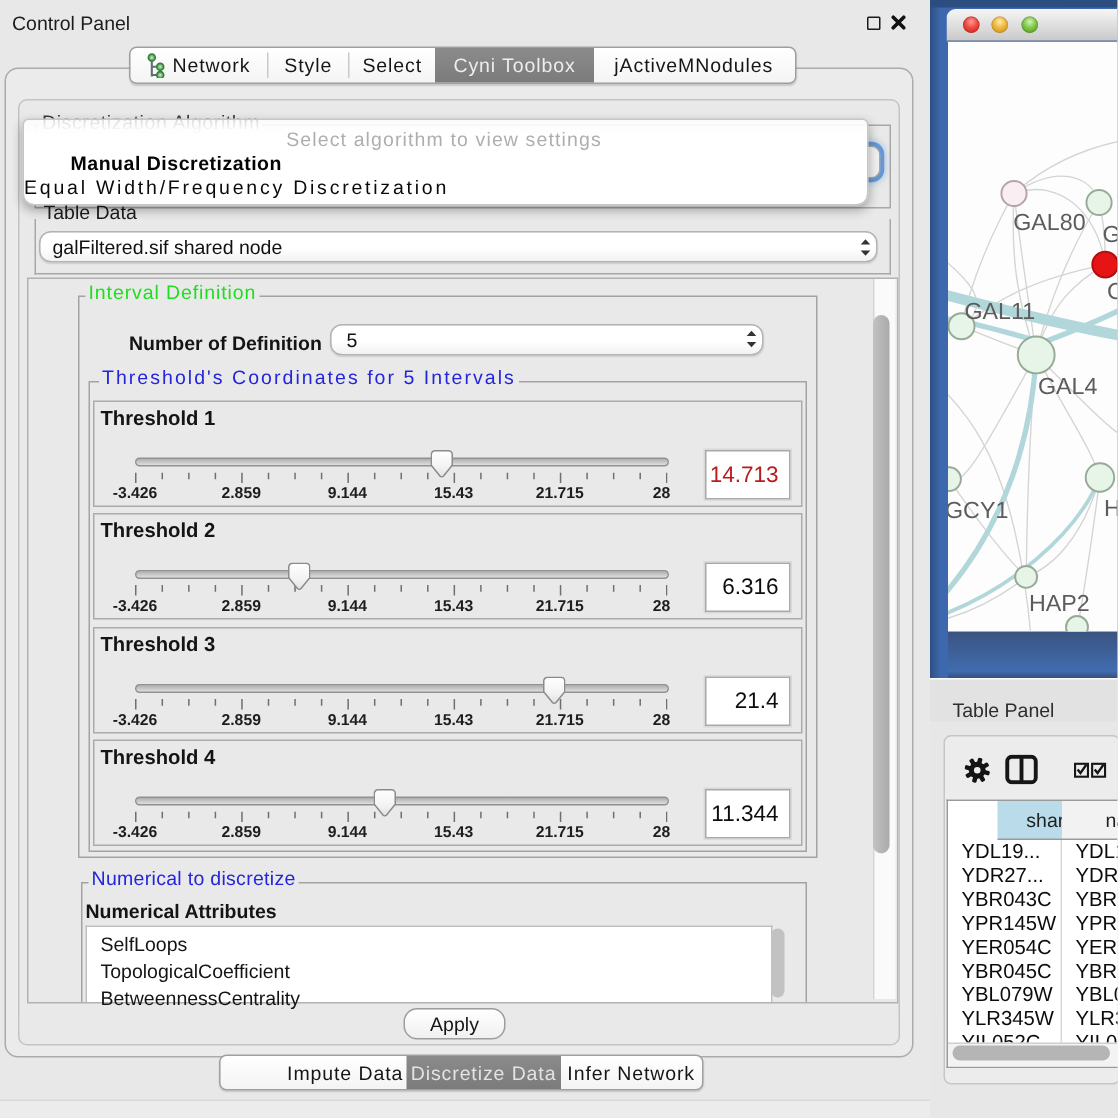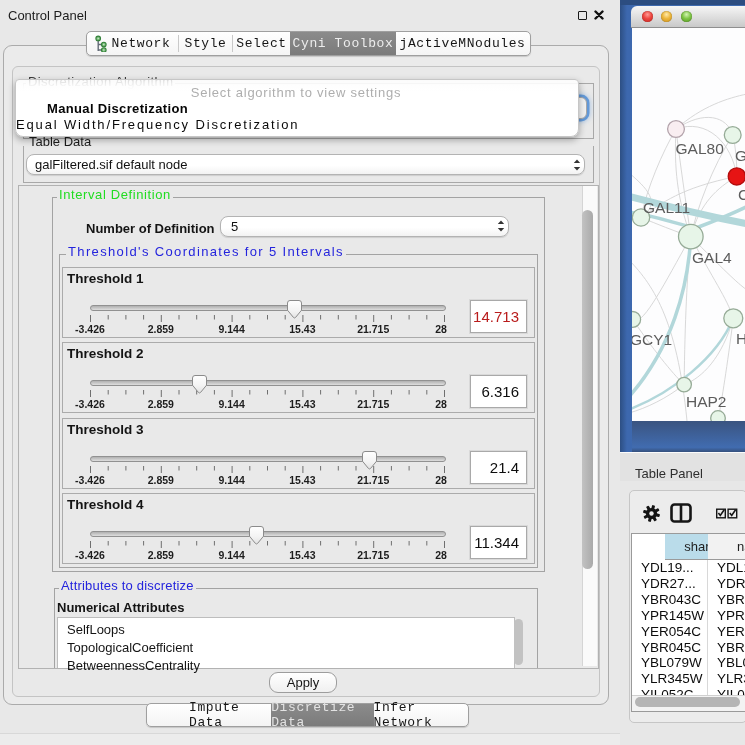--- a/index.html
+++ b/index.html
@@ -2,21 +2,21 @@
 <html><head>
 <meta charset="utf-8">
 <style>
 html,body{margin:0;padding:0;}
 body{width:745px;height:745px;overflow:hidden;background:#e8e8e8;font-family:"Liberation Sans",sans-serif;}
 #root{position:relative;width:745px;height:745px;}
 .ab{position:absolute;}
 .grouptitle{font-size:13px;background:#e9e9e9;padding:0 2px;line-height:13px;}
 .combo{background:linear-gradient(180deg,#ffffff 0%,#ffffff 55%,#f2f2f2 100%);border:1px solid #b3b3b3;border-radius:8px;box-shadow:0 1px 1px rgba(0,0,0,0.12);}
 .combotext{font-size:13px;color:#111;}
-.tseg{letter-spacing:0.6px;font-size:13px;color:#161616;display:flex;align-items:center;justify-content:center;height:100%;font-family:Liberation Mono, monospace;}
+.tseg{letter-spacing:0.6px;font-size:13px;color:#161616;display:flex;align-items:center;justify-content:center;height:100%;}
 </style>
 </head>
 <body>
 <div id="root">
 
 <div class="ab" style="left:0;top:0;width:620px;height:745px;background:#e8e8e8;"></div>
 <div class="ab" style="left:0;top:733px;width:620px;height:12px;background:#ececec;border-top:1px solid #d8d8d8;"></div>
 <div class="ab" style="left:8px;top:8px;font-size:13px;color:#1c1c1c;">Control Panel</div>
 
 <div class="ab" style="left:578px;top:11px;width:7px;height:7px;border:1.5px solid #1a1a1a;border-radius:1px;"></div>
@@ -51,21 +51,21 @@
 </div>
 
 <div class="ab" style="left:23px;top:83px;width:569px;height:54px;border:1px solid #a8a8a8;"></div>
 <div class="ab" style="left:26px;top:73.5px;font-size:13px;letter-spacing:0.4px;color:#3a3a3a;background:#e9e9e9;padding:0 2px;">Discretization Algorithm</div>
 
 <div class="ab" style="left:566px;top:97px;width:19px;height:20px;border-radius:6px;background:#f2f2f2;border:1px solid #a8a8a8;box-shadow:0 0 0 2.5px rgba(95,150,214,0.95), 0 0 5px 3px rgba(110,160,220,0.55);"></div>
 
 <div class="ab" style="left:23px;top:146px;width:569px;height:36px;border:1px solid #a8a8a8;border-top:none;"></div>
 <div class="ab" style="left:27px;top:134px;font-size:13px;color:#1c1c1c;padding:0 2px;">Table Data</div>
 <div class="ab combo" style="left:26px;top:154px;width:557px;height:19px;"></div>
-<div class="ab combotext" style="left:35px;top:157px;">galFiltered.sif default node</div>
+<div class="ab combotext" style="left:35px;top:157px;">galFiltered.sif shared node</div>
 <svg class="ab" style="left:573px;top:159px;" width="8" height="12" viewBox="0 0 8 12">
       <path d="M4,0.5 L7.2,4 H0.8 Z" fill="#333"></path>
       <path d="M4,11.5 L7.2,8 H0.8 Z" fill="#333"></path>
     </svg>
 
 <div class="ab" style="left:18px;top:185px;width:579px;height:482px;border:1px solid #b2b2b2;background:#e9e9e9;"></div>
 
 <div class="ab" style="left:582px;top:186px;width:14px;height:480px;background:#fafafa;border-left:1px solid #d5d5d5;"></div>
 <div class="ab" style="left:582px;top:210px;width:11px;height:359px;background:linear-gradient(90deg,#c2c2c2,#aaaaaa);border-radius:6px;"></div>
 
@@ -174,21 +174,21 @@
           <stop offset="0.6" stop-color="#f3f3f3"></stop>
           <stop offset="1" stop-color="#e2e2e2"></stop>
         </linearGradient>
       </defs>
       <path d="M0.5,3 A2.5,2.5 0 0 1 3,0.5 H12 A2.5,2.5 0 0 1 14.5,3 V10.2 L8.7,17.3 A1.6,1.6 0 0 1 6.3,17.3 L0.5,10.2 Z" fill="url(#thg4)" stroke="#8b8b8b"></path>
     </svg>
 <div class="ab" style="left:470px;top:526px;width:55px;height:31px;background:#fff;border:1px solid #a9a9a9;box-shadow:0 0 0 1px #d9d9d9;"></div>
 <div class="ab" style="left:470px;top:534px;width:49px;text-align:right;font-size:15px;color:#0d0d0d;">11.344</div>
 
 <div class="ab" style="left:54px;top:588px;width:482px;height:79px;border:1px solid #a3a3a3;border-bottom:none;"></div>
-<div class="ab grouptitle" style="left:59px;top:579px;letter-spacing:0.2px;color:#2424dd;">Attributes to discretize</div>
+<div class="ab grouptitle" style="left:59px;top:579px;letter-spacing:0.2px;color:#2424dd;">Numerical to discretize</div>
 <div class="ab" style="left:57px;top:600px;font-size:13px;font-weight:bold;color:#141414;">Numerical Attributes</div>
 <div class="ab" style="left:57px;top:617px;width:456px;height:50px;background:#ffffff;border:1px solid #bdbdbd;border-bottom:none;"></div>
 <div class="ab" style="left:67px;top:621px;font-size:13px;color:#141414;line-height:18px;">SelfLoops<br>TopologicalCoefficient<br>BetweennessCentrality</div>
 <div class="ab" style="left:514px;top:619px;width:9px;height:46px;background:#c2c2c2;border-radius:5px;"></div>
 
 <div class="ab" style="left:269px;top:672px;width:66px;height:19px;background:linear-gradient(180deg,#ffffff,#f0f0f0);border:1px solid #9d9d9d;border-radius:9px;text-align:center;font-size:13px;color:#161616;line-height:19px;">Apply</div>
 
 <div class="ab" style="left:146px;top:703px;width:321px;height:22px;background:linear-gradient(180deg,#ffffff,#f4f4f4);border:1px solid #9f9f9f;border-radius:5px;box-shadow:0 1px 1px rgba(0,0,0,0.15);display:flex;">
   <div class="tseg" style="width:94px;padding-left:42px;">Impute Data</div>
   <div class="tseg" style="width:117px;background:linear-gradient(180deg,#8b8b8b,#7b7b7b);color:#e3e3e3;">Discretize Data</div>

